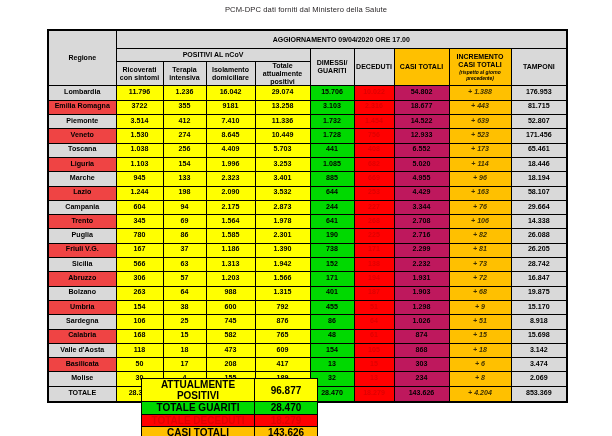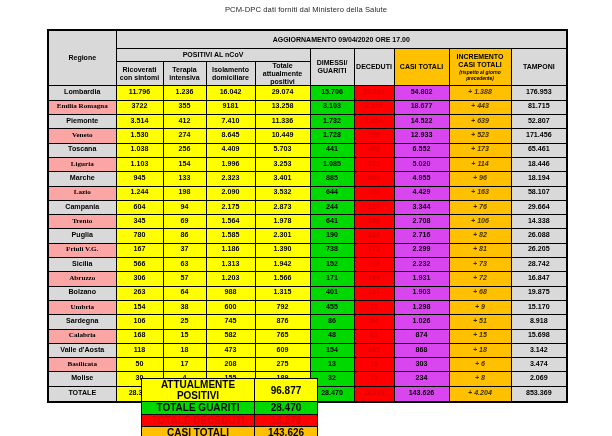--- a/index.html
+++ b/index.html
@@ -92,26 +92,26 @@
   
   tr.row td {
     height: 13.3px;
     font-size: 7.1px;
   }
   td.regione {
     background: #d9d9d9;
     font-weight: bold;
     font-size: 7.1px;
   }
-  td.regione.alt { background: #fca5a5; font-family: Liberation Serif, serif; }
+  td.regione.alt { background: #ef4444; }
   td.yellow   { background: #ffff00; font-weight: normal; }
   td.yellow-b { background: #ffff00; font-weight: bold; }
   td.green    { background: #00d900; font-weight: bold; }
   td.red      { background: #ff0000; color: #e00000; font-weight: bold; }
-  td.orange   { background: #d946ef; font-weight: bold; margin-top: 37px; }
+  td.orange   { background: #be185d; font-weight: bold; margin-top: 37px; }
   td.orange-i { background: #ffc000; font-style: italic; font-weight: bold; color: #3f3000; }
   td.grey     { background: #d9d9d9; font-weight: bold; }
 
   tr.total td { height: 13.8px; }
   tr.total td.regione { background: #d9d9d9; }
 
   .thick-top td { border-top: 1.8px solid #000 !important; }
 
   
   .summary-wrap {
@@ -428,21 +428,21 @@
             <td class="red">105</td>
             <td class="orange">868</td>
             <td class="orange-i">+ 18</td>
             <td class="grey">3.142</td>
           </tr>
           <tr class="row">
             <td class="regione alt">Basilicata</td>
             <td class="yellow">50</td>
             <td class="yellow">17</td>
             <td class="yellow">208</td>
-            <td class="yellow-b">275</td>
+            <td class="yellow-b">417</td>
             <td class="green">13</td>
             <td class="red">15</td>
             <td class="orange">303</td>
             <td class="orange-i">+ 6</td>
             <td class="grey">3.474</td>
           </tr>
           <tr class="row">
             <td class="regione">Molise</td>
             <td class="yellow">30</td>
             <td class="yellow">4</td>

